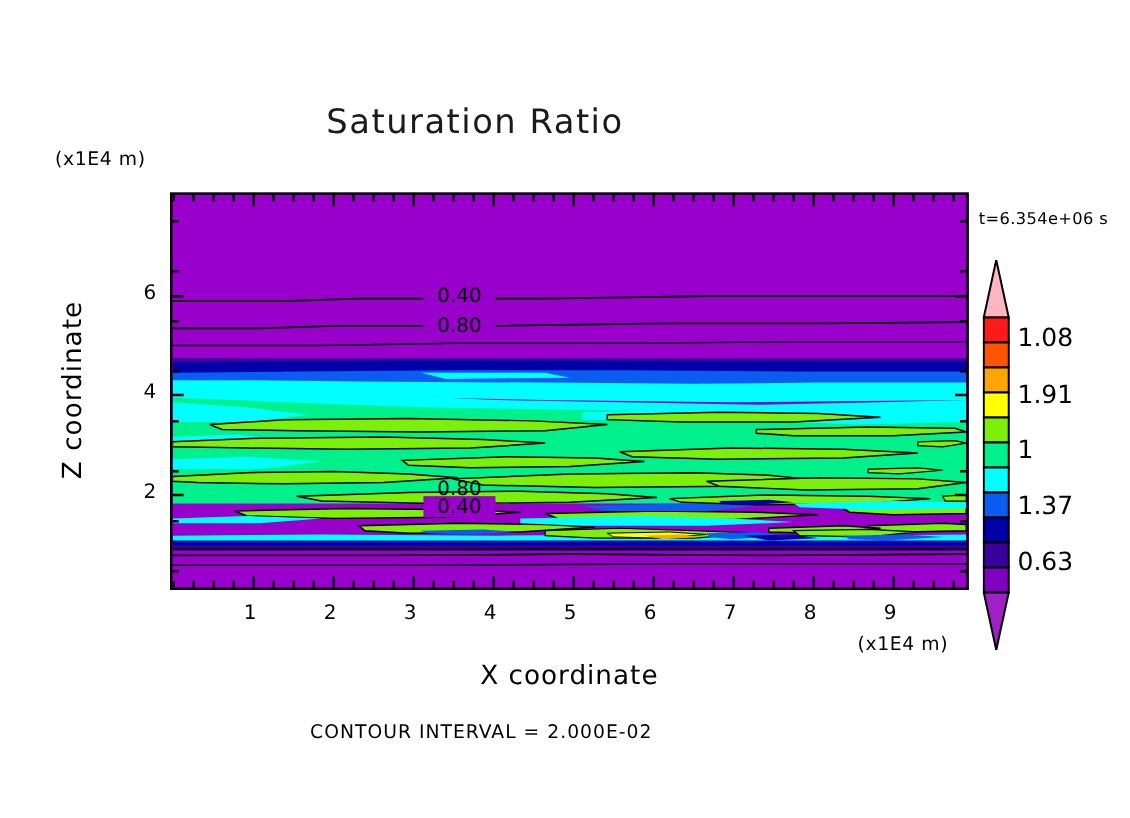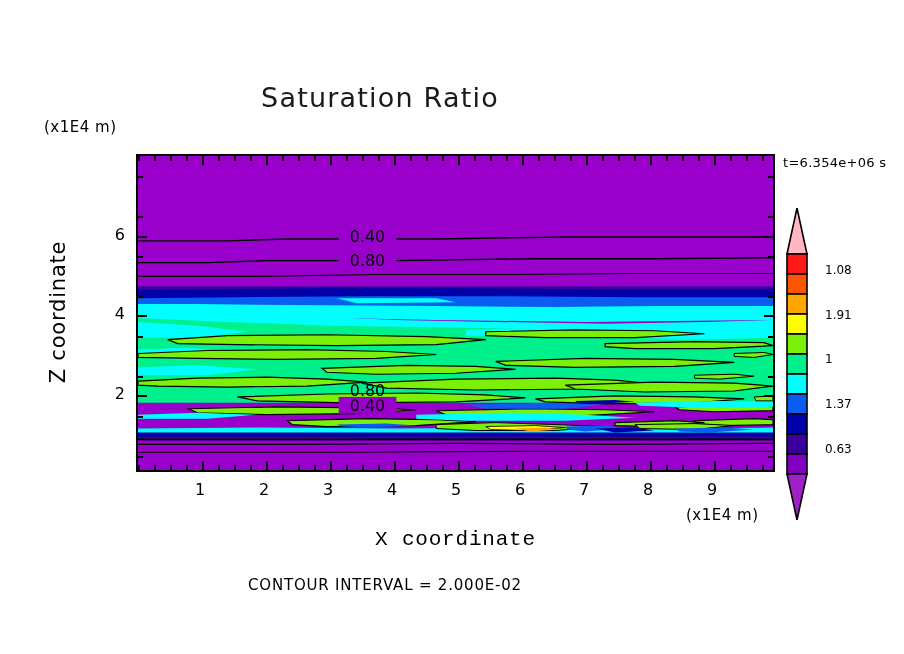--- a/index.html
+++ b/index.html
@@ -32,21 +32,21 @@
     position: absolute;
     left: 44px;
     top: 118px;
     font-size: 15px;
     letter-spacing: 0.5px;
   }
 
   .time-label {
     position: absolute;
     left: 783px;
-    top: 155px;
+    top: 168px;
     font-size: 13px;
     letter-spacing: 0.3px;
   }
 
   
   .axes {
     position: absolute;
     left: 136px;
     top: 154px;
     width: 639px;
@@ -121,21 +121,20 @@
   }
 
   .xaxis-title {
     position: absolute;
     left: 136px;
     top: 528px;
     width: 639px;
     text-align: center;
     font-size: 21px;
     letter-spacing: 0.8px;
-    font-family: Liberation Mono, monospace;
   }
   .xunit-label {
     position: absolute;
     left: 686px;
     top: 506px;
     font-size: 15px;
     letter-spacing: 0.5px;
   }
   .yaxis-title {
     position: absolute;
@@ -170,22 +169,22 @@
   .cbar-svg { display: block; }
   .cbar-labels {
     position: absolute;
     left: 814px;
     top: 208px;
     width: 70px;
     height: 312px;
   }
   .cbar-label {
     position: absolute;
-    left: 11px;
-    font-size: 12px;
+    left: 0;
+    font-size: 20px;
     transform: translateY(-50%);
     white-space: nowrap;
   }
 </style>
 </head>
 <body>
 
 <div class="plot-title">Saturation Ratio</div>
 
 <div class="yunit-label">(x1E4 m)</div>

